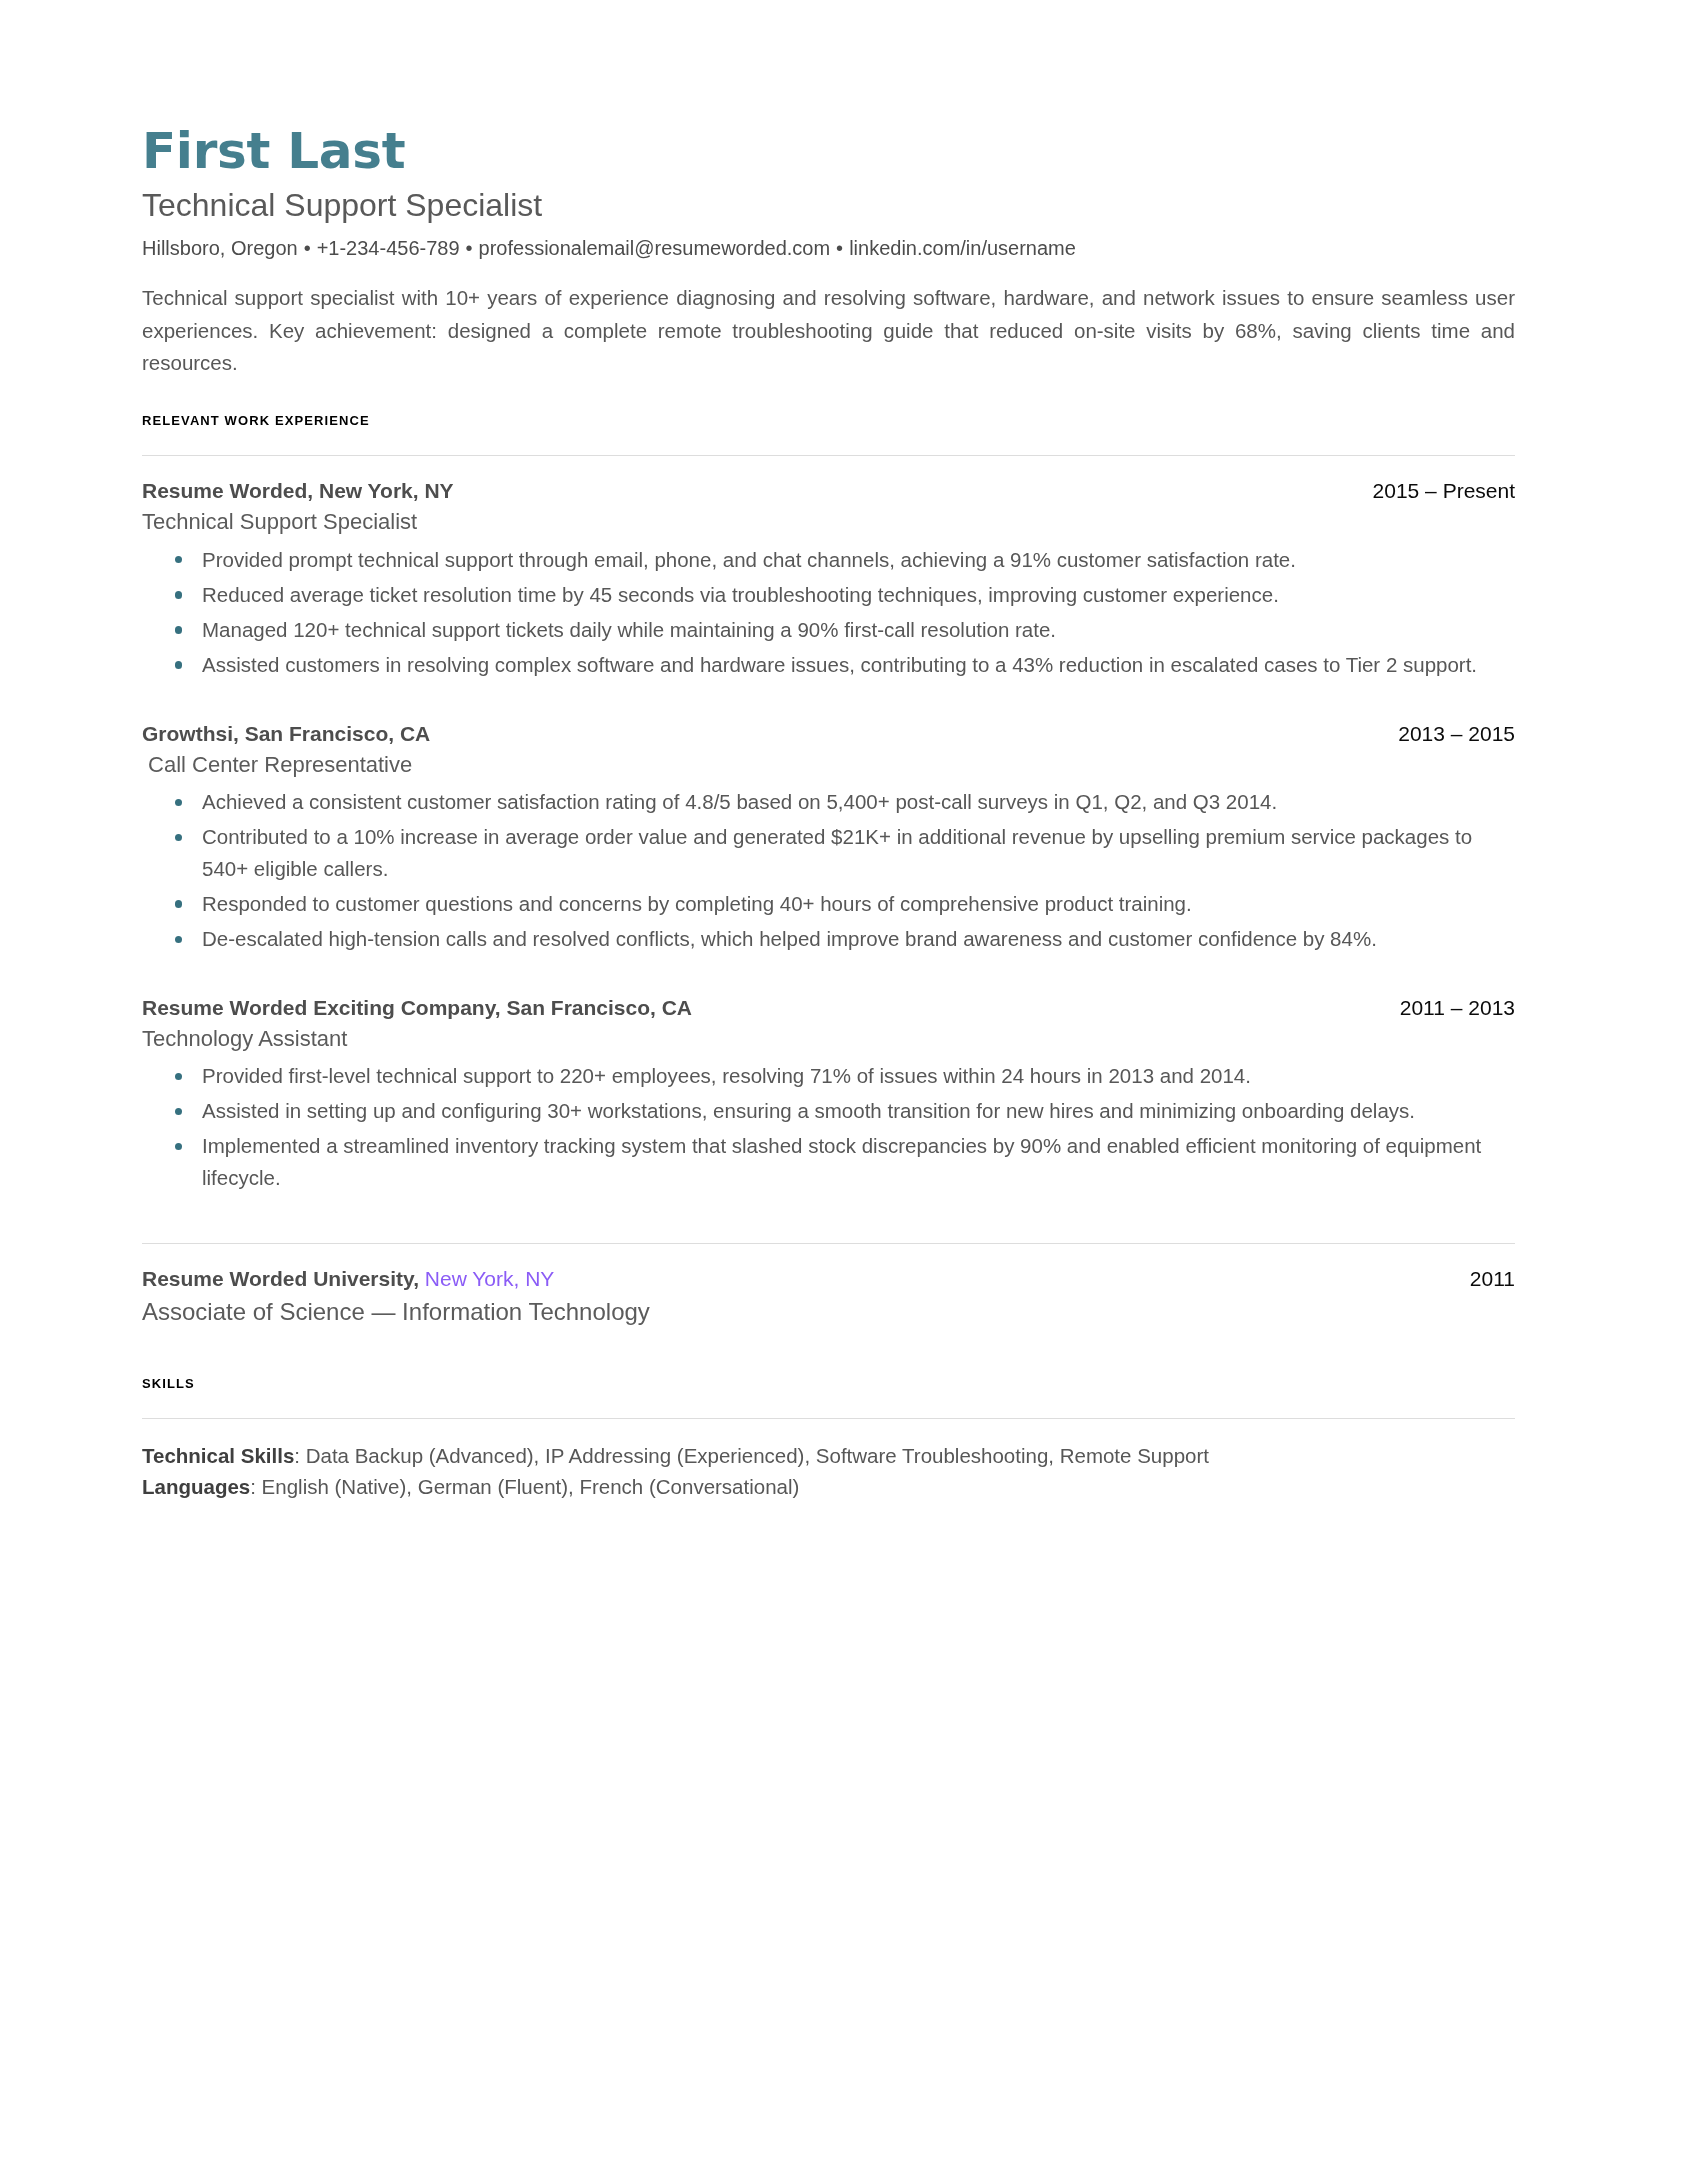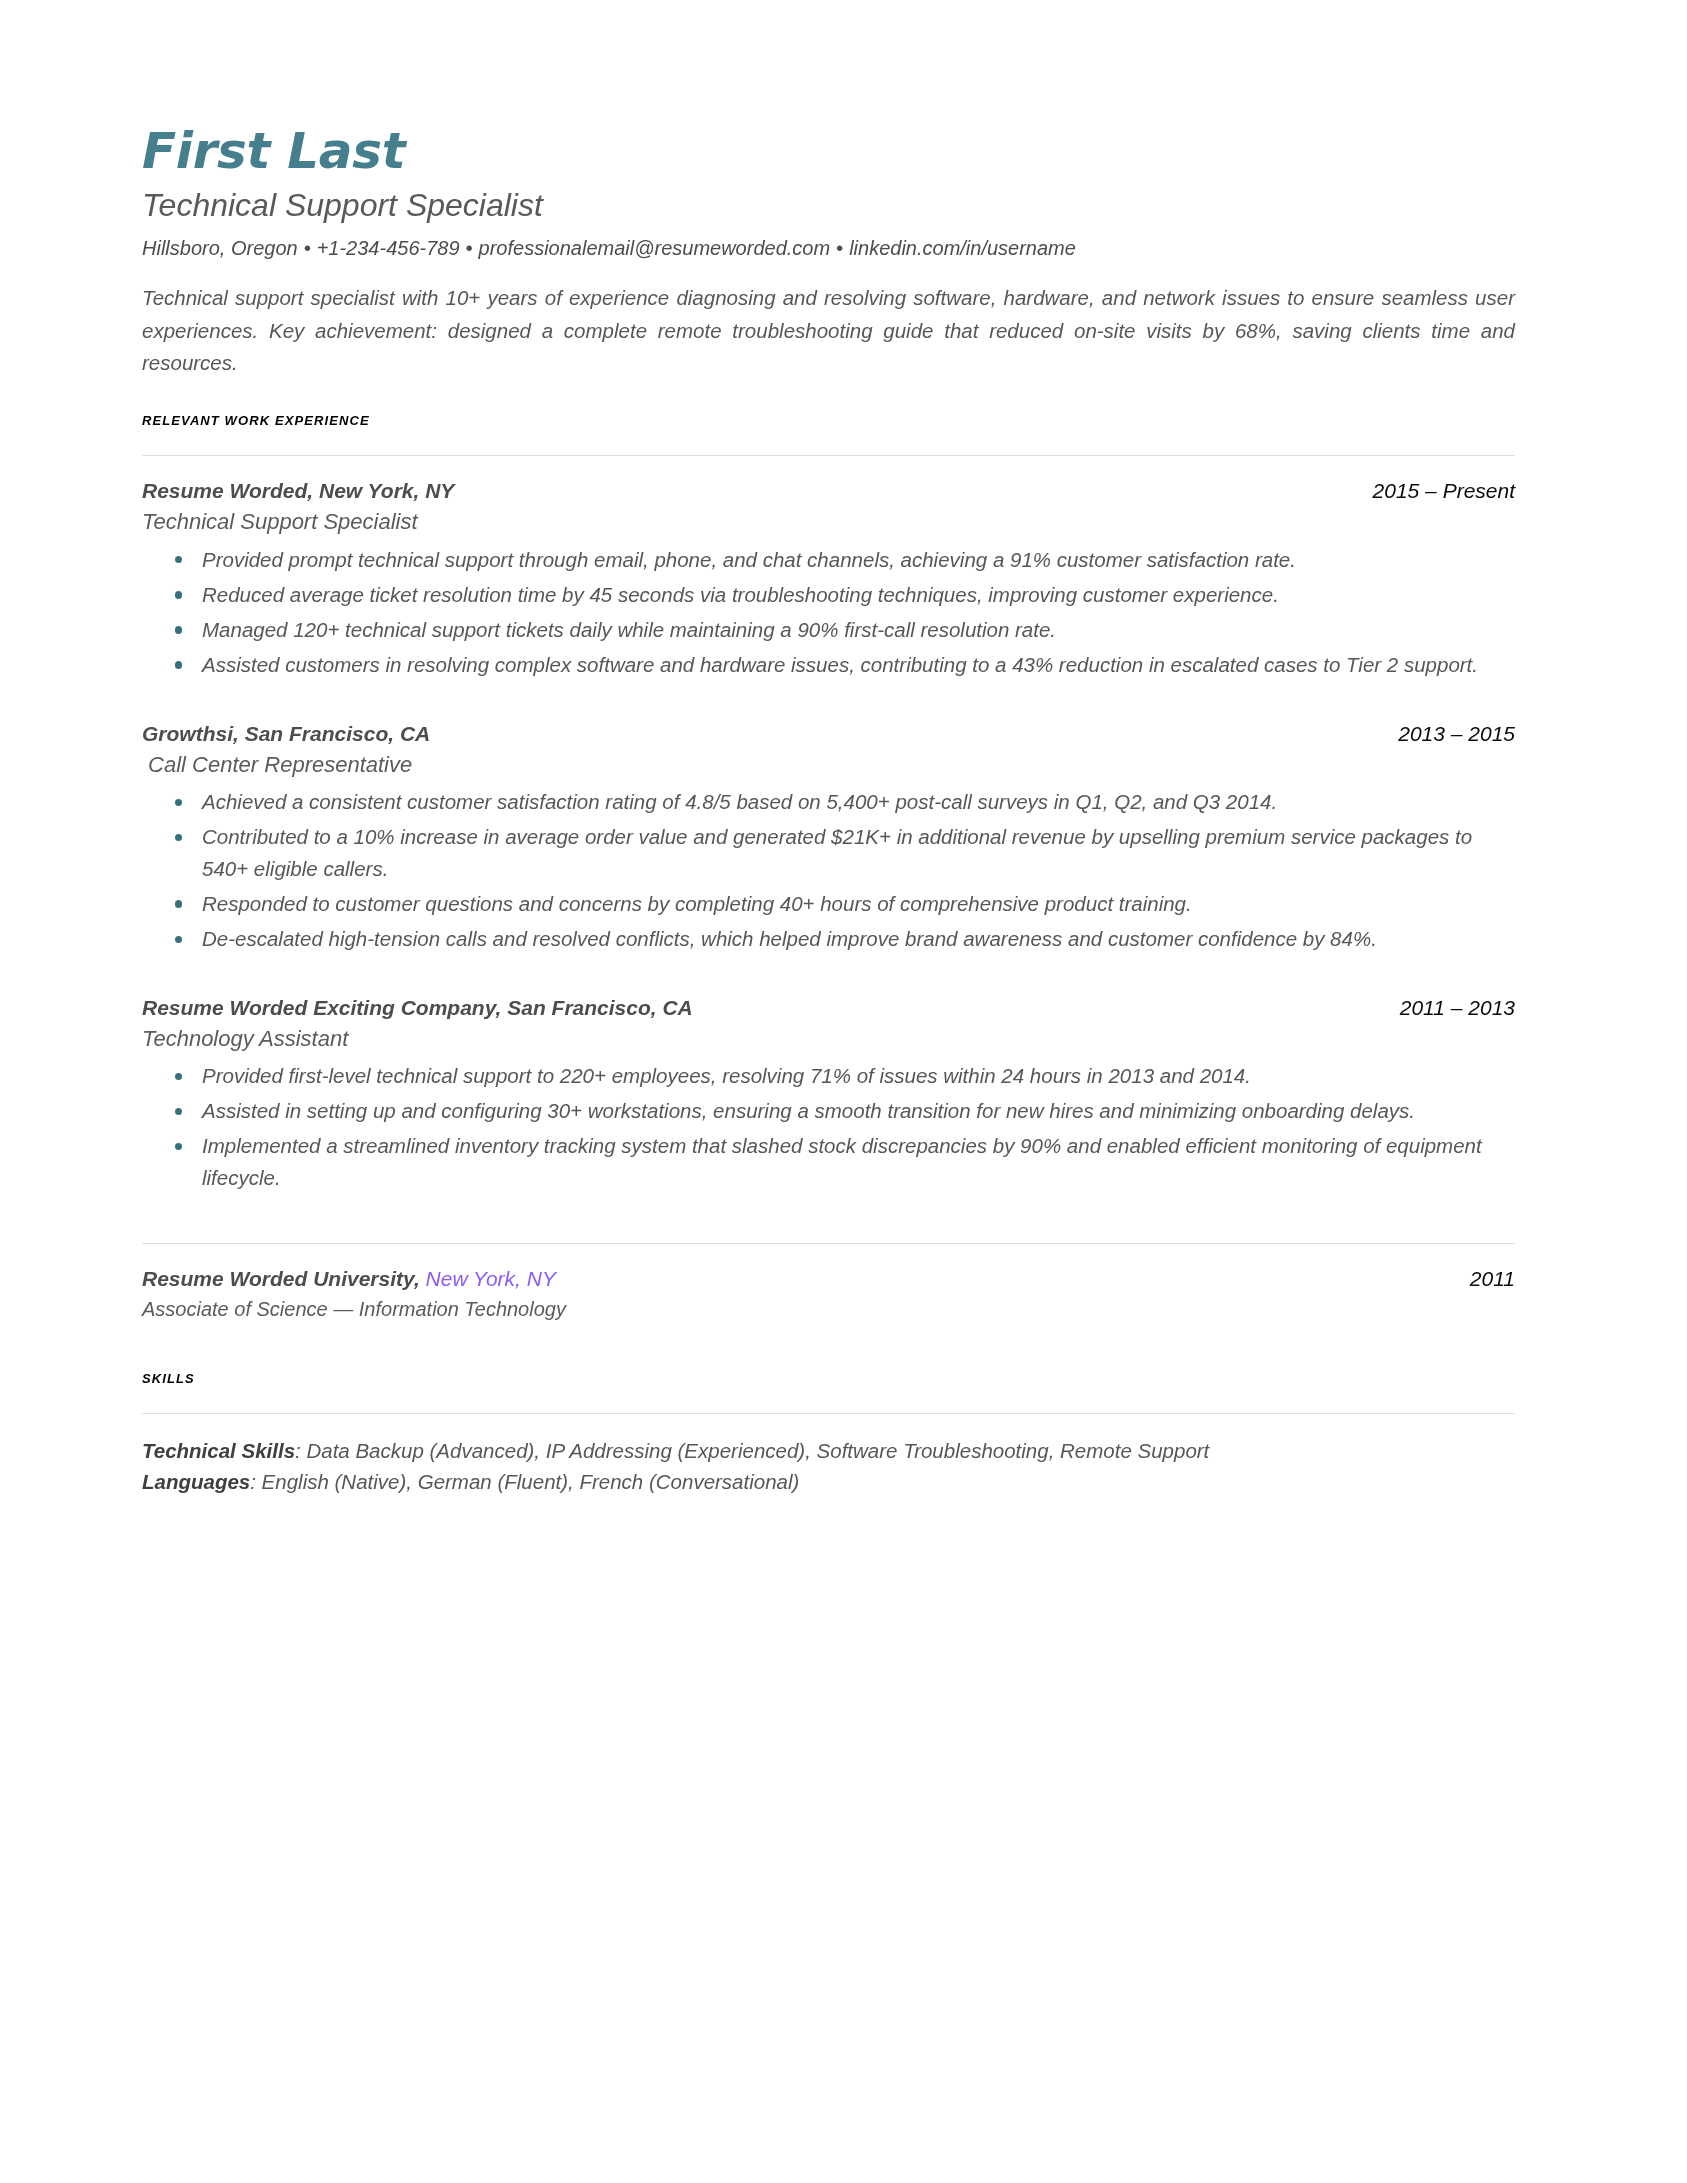--- a/index.html
+++ b/index.html
@@ -23,21 +23,20 @@
   }
 
   .sheet {
     position: absolute;
     left: 0;
     top: 0;
     width: 1687px;
     height: 2183px;
     background: #ffffff;
     box-sizing: border-box;
-    font-style: italic;
   }
 
   
   .content {
     position: absolute;
     left: 142px;
     top: 126px;
     width: 1373px;
   }
 
@@ -149,21 +148,21 @@
     position: absolute;
     left: 33px;
     top: 12.6px;
     width: 7.3px;
     height: 7.3px;
     border-radius: 50%;
     background: #36707f;
   }
 
   .edu-degree {
-    font-size: 20px;
+    font-size: 24px;
     color: #5b5b5b;
     line-height: 1.3;
     margin: 4px 0 0 0;
   }
 
   .skills-line {
     font-size: 20.5px;
     color: #575757;
     line-height: 1.5;
     margin: 0;

